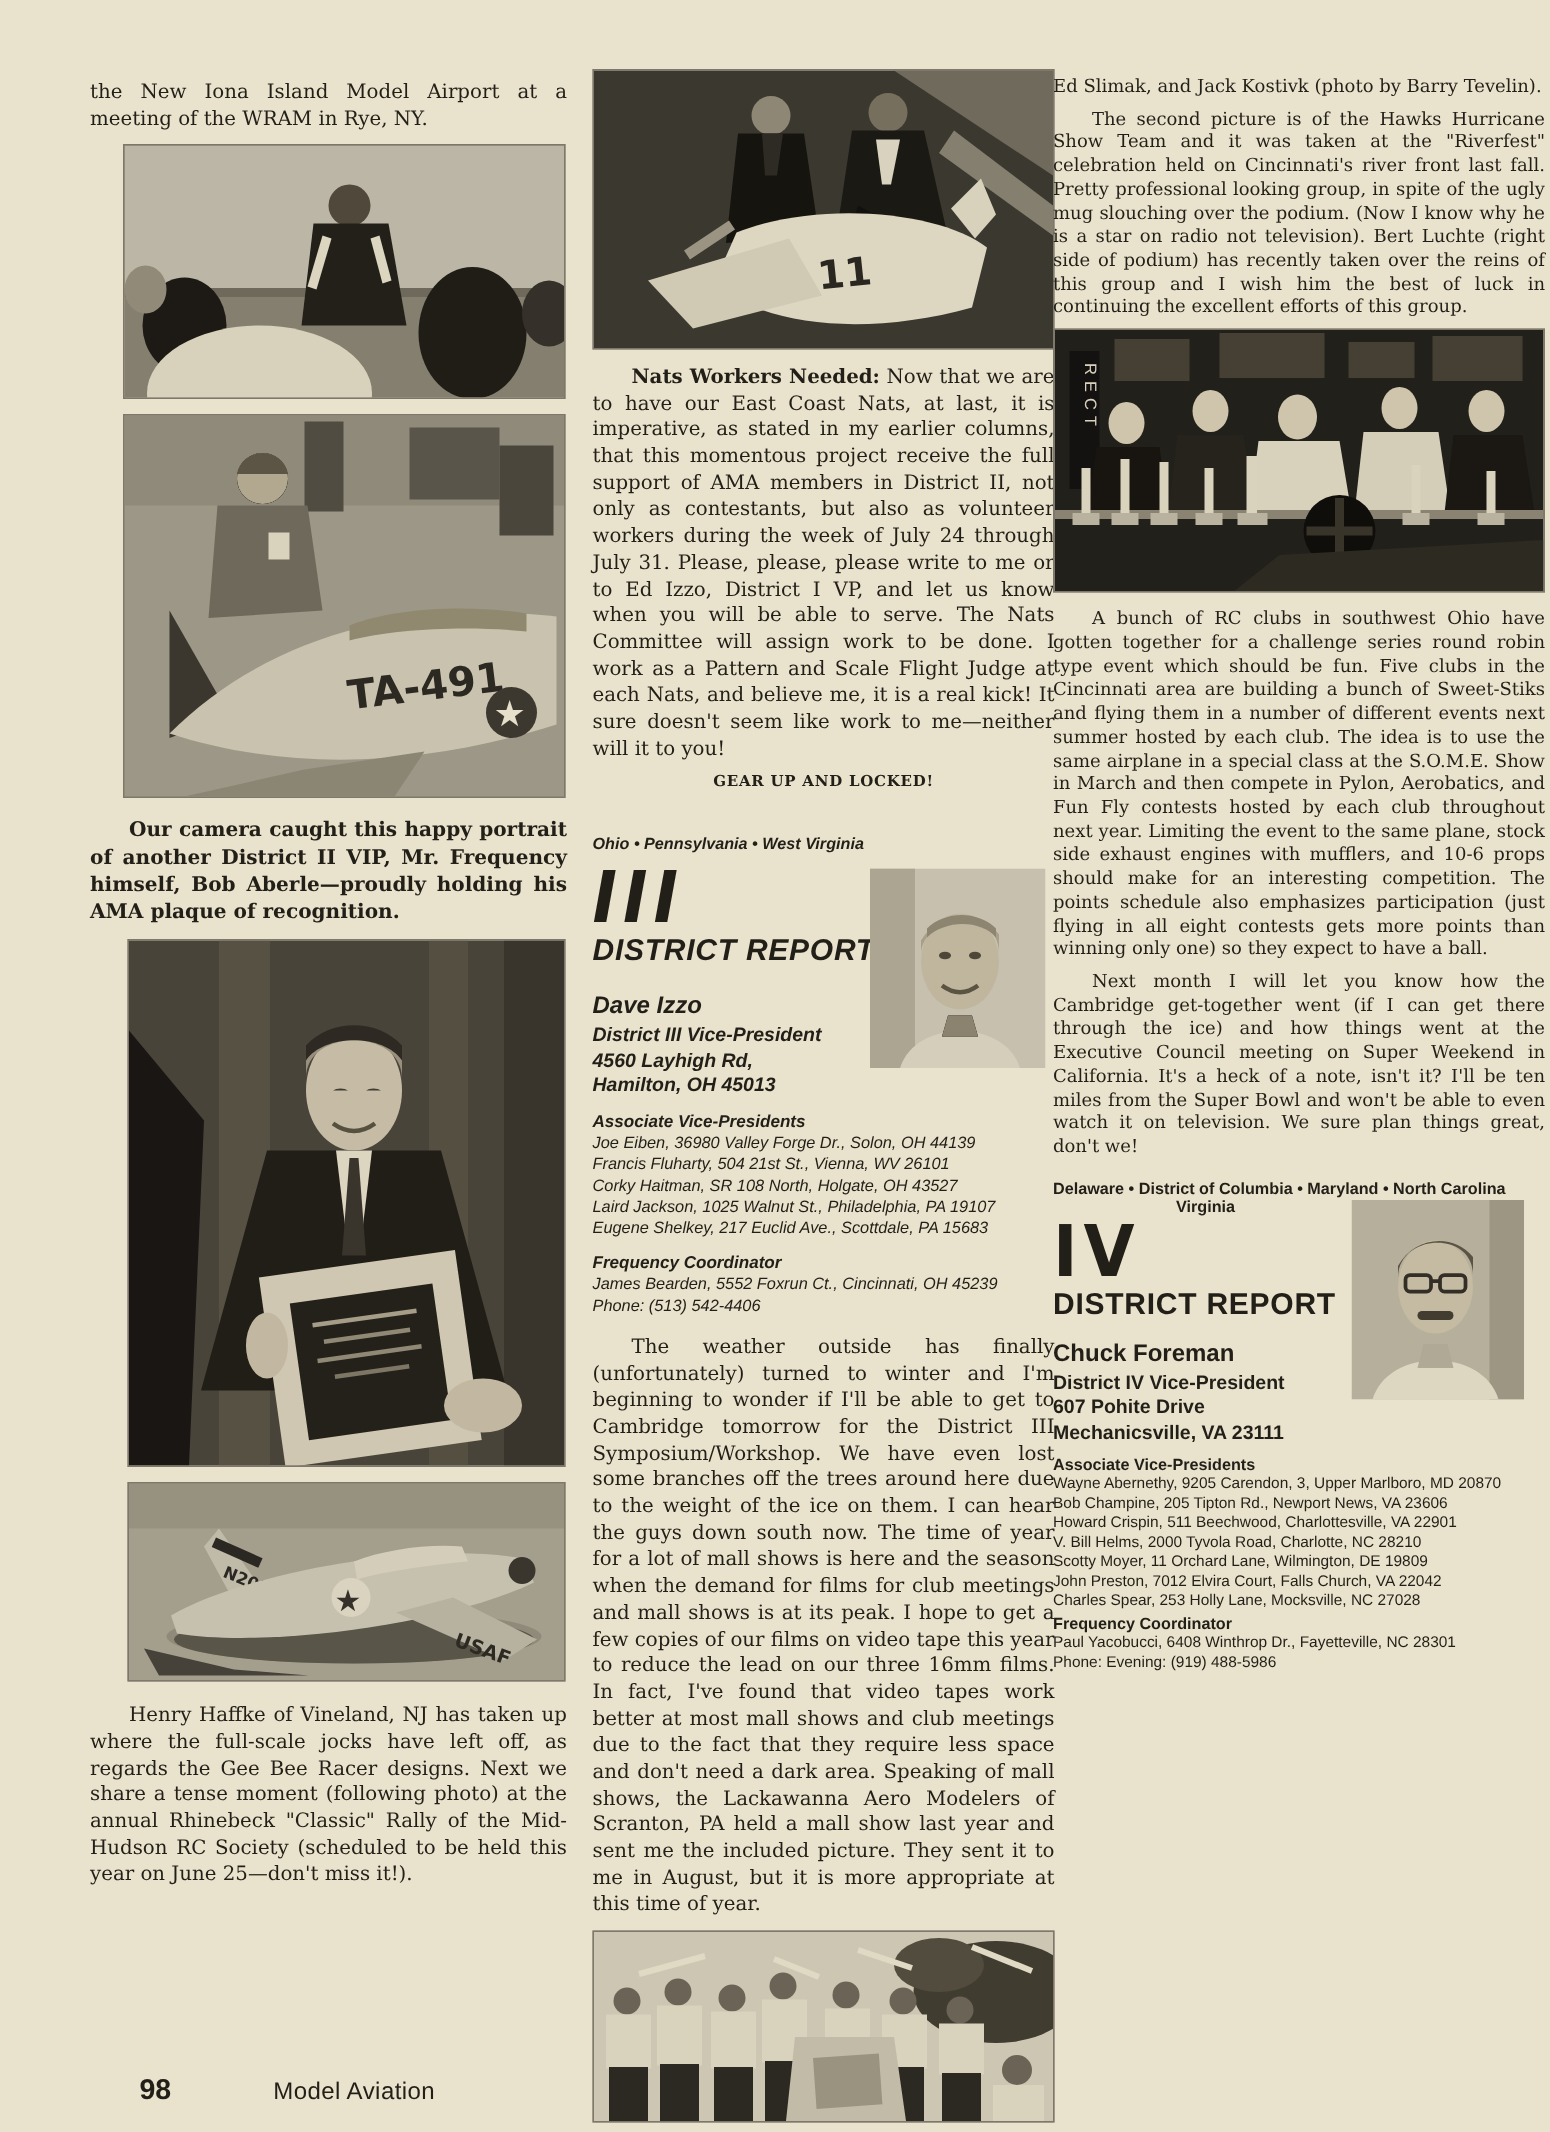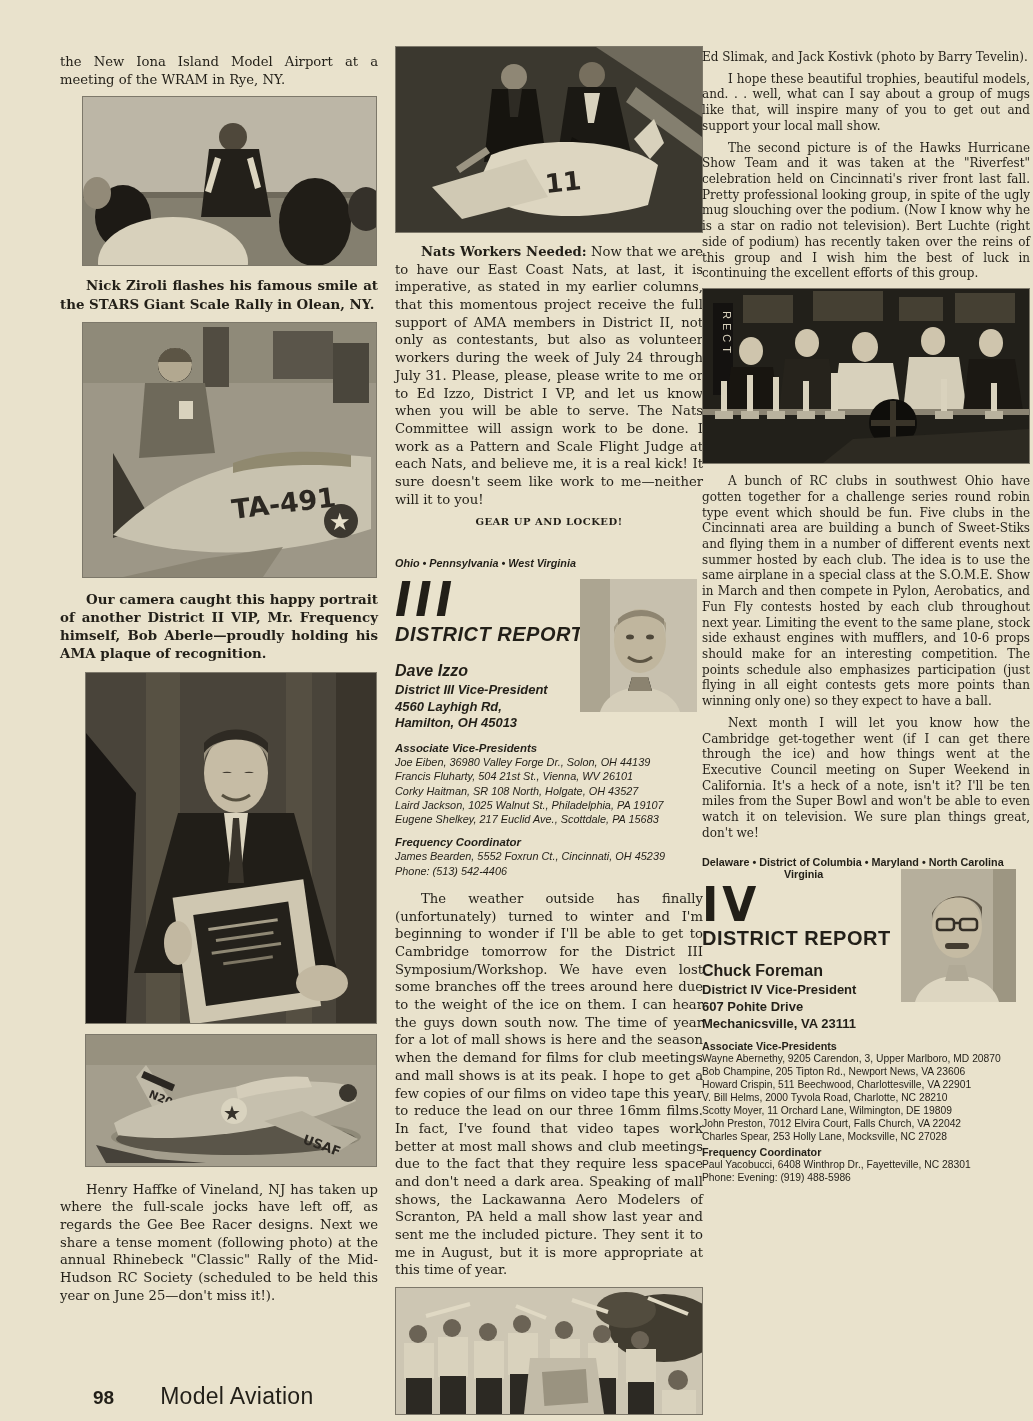--- a/index.html
+++ b/index.html
@@ -29,23 +29,23 @@
   .d-states2{font-weight:bold;font-size:10.8px;text-align:center;width:62%;margin:0 0 2px 0;}
   .d-numeral{font-family:"DejaVu Sans",sans-serif;font-weight:bold;font-size:44px;line-height:.95;letter-spacing:4px;transform:scaleY(1.08);transform-origin:left top;}
   .d-report{font-weight:bold;font-size:20px;letter-spacing:.5px;margin:4px 0 16px 0;}
   .d-vpname{font-weight:bold;font-size:16px;margin:0 0 2px 0;}
   .d-vpline{font-weight:bold;font-size:13px;line-height:1.28;}
   .d-label{font-weight:bold;font-size:11.4px;margin:10px 0 1px 0;}
   .d-small{font-size:10.9px;line-height:1.31;}
   .col-right .d-label{font-size:10.8px;margin-top:8px;}
   .col-right .d-small{font-size:10.3px;line-height:1.26;}
   .d-photo{position:absolute;}
-  .footer{position:absolute;left:93px;top:1383px;font-family:"Liberation Sans",sans-serif;display:flex;align-items:baseline;gap:46px;}
+  .footer{position:absolute;left:93px;top:1383px;font-family:"Liberation Sans",sans-serif;display:flex;align-items:baseline;gap:20px;}
   .footer .pn{font-weight:bold;font-size:19px;}
-  .footer .mt{font-size:23px;letter-spacing:.3px;}
+  .footer .mt{font-size:16px;letter-spacing:.3px;margin-left:48px;}
 </style>
 </head>
 <body>
 
 <div class="col col-left">
 
   <p class="body">the New Iona Island Model Airport at a meeting of the WRAM in Rye, NY.</p>
 
   <div class="photo inset" style="width:295px;height:170px;margin-bottom:10px;">
     <svg width="293" height="168" viewBox="0 0 293 168">
@@ -57,21 +57,20 @@
       <path d="M138,62 L128,96 L122,94 L132,60 Z" fill="#dcd5c0"></path>
       <path d="M164,62 L172,92 L178,90 L170,60 Z" fill="#dcd5c0"></path>
       <ellipse cx="40" cy="120" rx="28" ry="32" fill="#1d1a15"></ellipse>
       <ellipse cx="90" cy="165" rx="75" ry="45" fill="#d8d1bc"></ellipse>
       <ellipse cx="232" cy="125" rx="36" ry="44" fill="#201d17"></ellipse>
       <ellipse cx="283" cy="112" rx="18" ry="22" fill="#35312a"></ellipse>
       <ellipse cx="14" cy="96" rx="14" ry="16" fill="#928a78"></ellipse>
     </svg>
   </div>
 
-  <p class="caption indent">Nick Ziroli flashes his famous smile at the STARS Giant Scale Rally in Olean, NY.</p>
 
   <div class="photo inset" style="width:295px;height:256px;margin-bottom:12px;">
     <svg width="293" height="254" viewBox="0 0 293 254">
       <rect width="293" height="254" fill="#9d9787"></rect>
       <rect x="0" y="0" width="293" height="60" fill="#8f8a79"></rect>
       <rect x="190" y="8" width="60" height="48" fill="#5a554a"></rect>
       <rect x="250" y="20" width="36" height="60" fill="#4a463c"></rect>
       <rect x="120" y="4" width="26" height="60" fill="#514c41"></rect>
       <circle cx="92" cy="42" r="17" fill="#b3a villa"></circle>
       <circle cx="92" cy="42" r="17" fill="#b0a document"></circle>
@@ -250,21 +249,20 @@
           <line x1="252" y1="10" x2="292" y2="26"></line>
       </g>
     </svg>
   </div>
 
 </div>
 
 <div class="col col-right">
 
   <p class="body">Ed Slimak, and Jack Kostivk (photo by Barry Tevelin).</p>
-  <p class="body indent">I hope these beautiful trophies, beautiful models, and. . . well, what can I say about a group of mugs like that, will inspire many of you to get out and support your local mall show.</p>
   <p class="body indent">The second picture is of the Hawks Hurricane Show Team and it was taken at the "Riverfest" celebration held on Cincinnati's river front last fall. Pretty professional looking group, in spite of the ugly mug slouching over the podium. (Now I know why he is a star on radio not television). Bert Luchte (right side of podium) has recently taken over the reins of this group and I wish him the best of luck in continuing the excellent efforts of this group.</p>
 
   <div class="photo" style="width:328px;height:176px;margin:4px 0 10px 0;">
     <svg width="326" height="174" viewBox="0 0 326 174">
       <rect width="326" height="174" fill="#22201a"></rect>
       <g fill="#454033">
         <rect x="40" y="6" width="50" height="28"></rect>
           <rect x="110" y="2" width="70" height="30"></rect>
         <rect x="196" y="8" width="44" height="24"></rect>
           <rect x="252" y="4" width="60" height="30"></rect>

